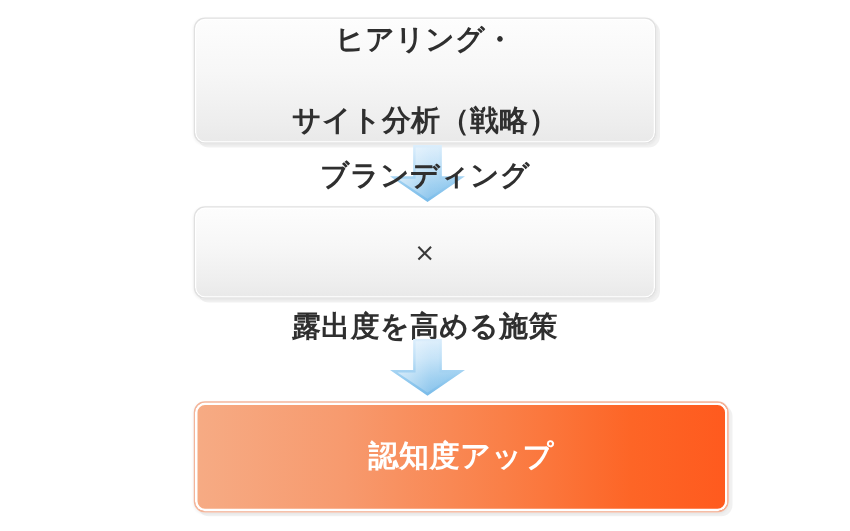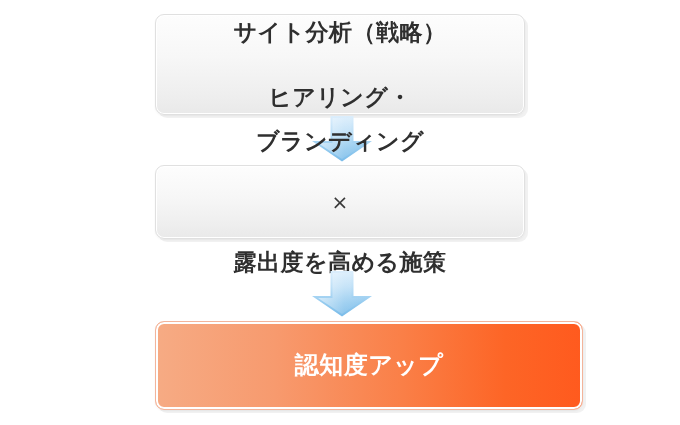--- a/index.html
+++ b/index.html
@@ -96,22 +96,22 @@
   #arrow-2 { left: 311px; top: 271px; }
   .arrow svg { display: block; width: 100%; height: 100%; }
 </style>
 </head>
 <body>
 
 <div id="diagram">
 
   <div class="node grey" id="node-1">
     <div class="node-text">
+      <span class="node-line">ヒアリング・</span>
       <span class="node-line">サイト分析（戦略）</span>
-      <span class="node-line">ヒアリング・</span>
     </div>
   </div>
 
   <div class="arrow" id="arrow-1">
     <svg viewBox="0 0 62 46" xmlns="http://www.w3.org/2000/svg" aria-hidden="true">
       <defs>
         <linearGradient id="arrGrad1" x1="0" y1="0" x2="0" y2="1">
           <stop offset="0%" stop-color="#dceefc"></stop>
           <stop offset="35%" stop-color="#bfe0f7"></stop>
           <stop offset="70%" stop-color="#95cbef"></stop>

